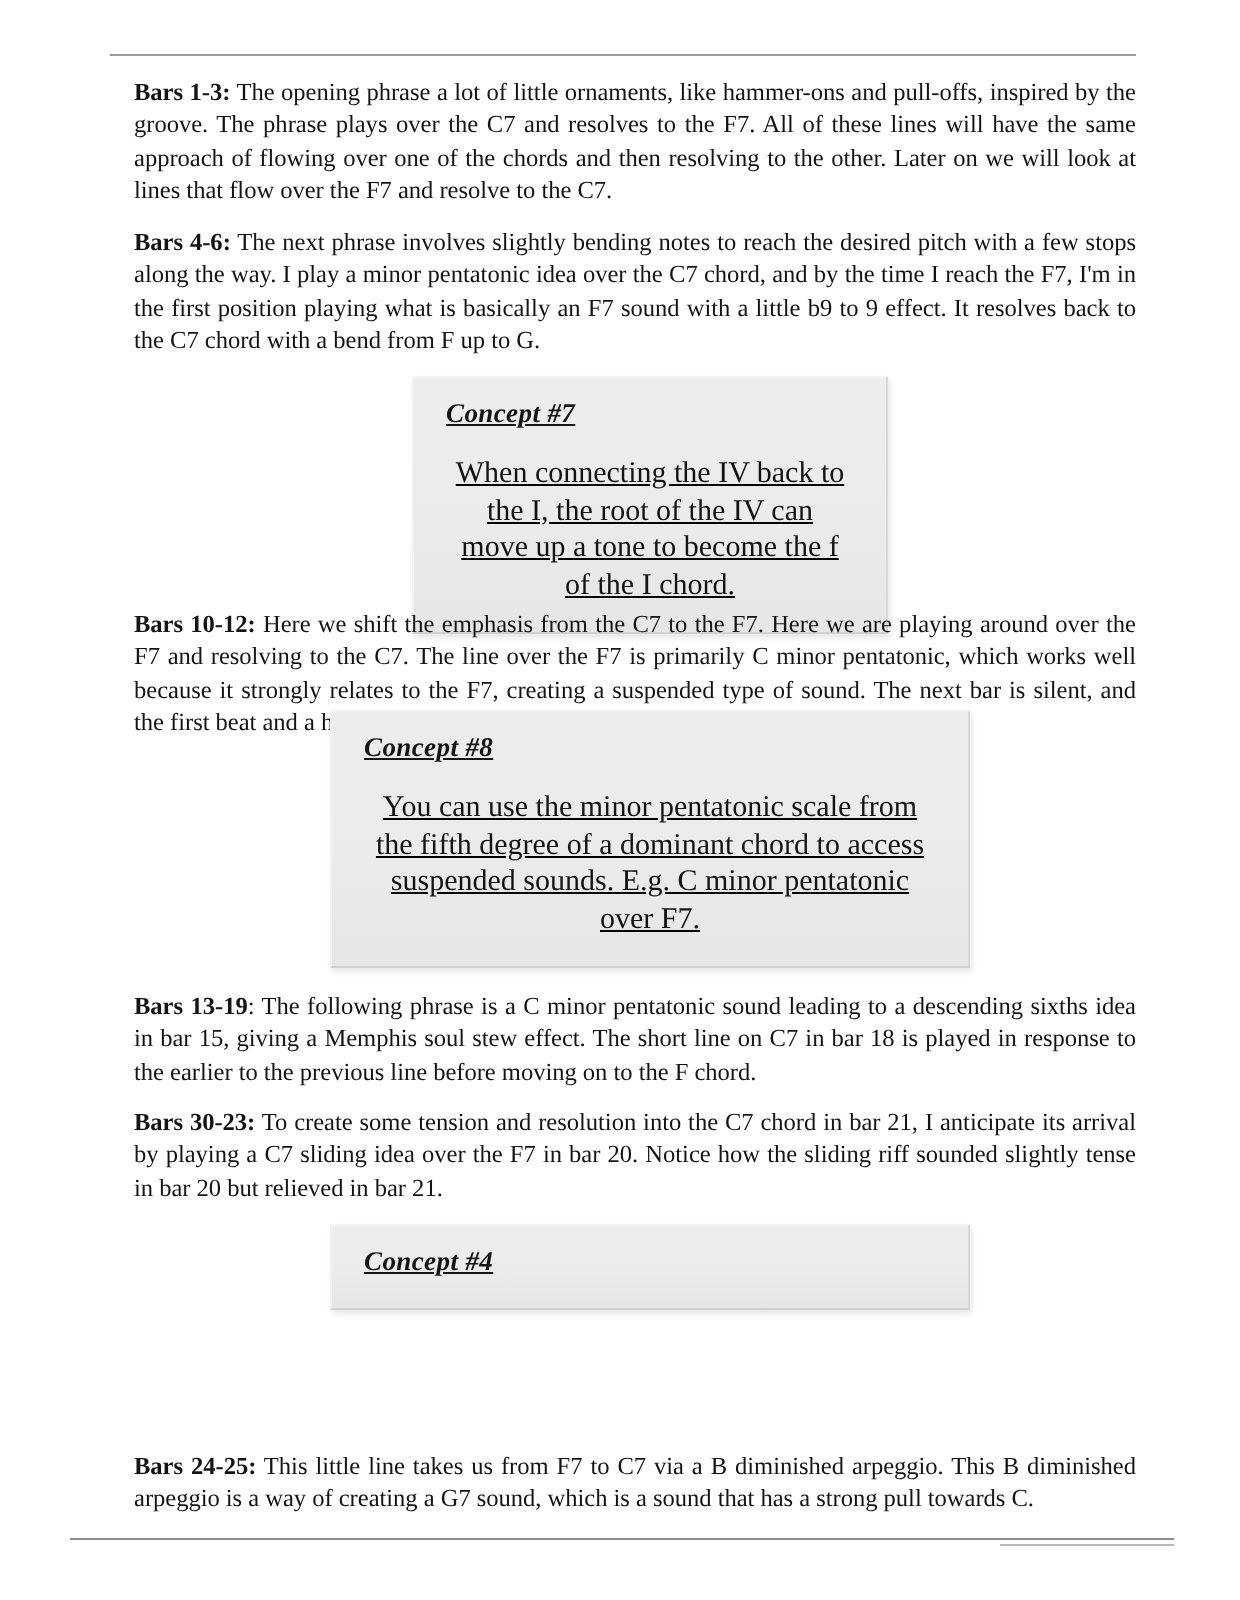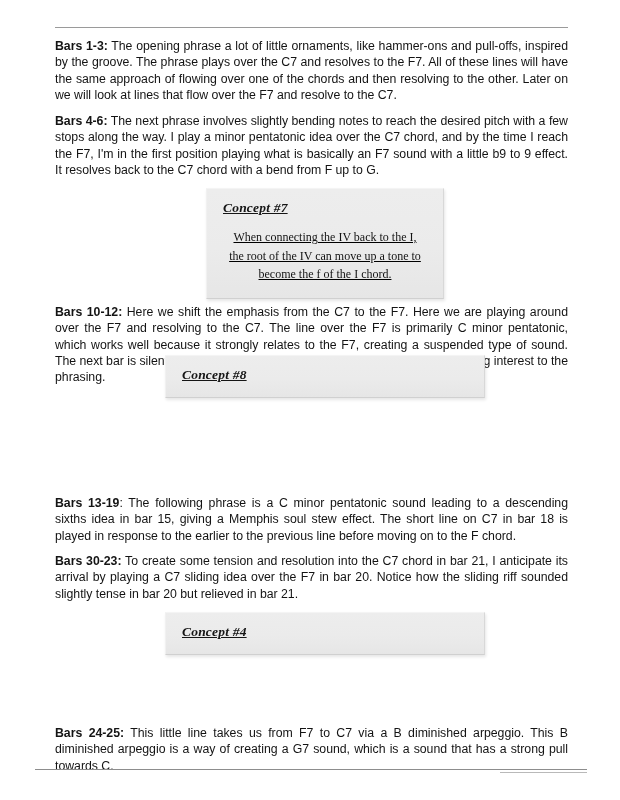--- a/index.html
+++ b/index.html
@@ -27,22 +27,22 @@
     height: 1px;
     background: #9a9a9a;
   }
   .content {
     position: absolute;
     left: 55px;
     top: 38px;
     width: 513px;
   }
   p.body-par {
-    margin: 0 0 0 0;
-    font-family: Liberation Sans, sans-serif;
+    margin: 0 0 0 12px;
+    font-family: Liberation Serif, serif;
     font-size: 12.3px;
     line-height: 16.3px;
     color: #141414;
     text-align: justify;
     text-justify: inter-word;
     letter-spacing: -0.02px;
   }
   .lead {
     font-weight: bold;
   }
@@ -69,21 +69,21 @@
     font-weight: bold;
     font-size: 13.5px;
     color: #151515;
     text-decoration: underline;
     display: inline-block;
     margin-left: 4px;
     letter-spacing: 0.2px;
   }
   .concept-text {
     font-family: "Liberation Serif", serif;
-    font-size: 12px;
+    font-size: 15px;
     line-height: 18.5px;
     color: #131313;
     text-align: center;
     margin-top: 12px;
     padding: 0 6px;
   }
 
   .box-wrap {
     position: absolute;
   }
@@ -141,20 +141,21 @@
   </div>
 
   <div class="content" style="top:304px;">
     <p class="body-par"><span class="lead">Bars 10-12:</span><span> Here we shift the emphasis from the C7 to the F7. Here we are playing around over the F7 and resolving to the C7. The line over the F7 is primarily C minor pentatonic, which works well because it strongly relates to the F7, creating a suspended type of sound. The next bar is silent, and the first beat and a half of the C7 is also silent, adding interest to the phrasing.</span></p>
   </div>
 
   <div class="box-wrap" style="left:165px; top:355px; width:320px;">
     <div class="concept-box">
       <div class="concept-inner">
         <div class="concept-title">Concept #8</div>
+        <div class="concept-text">You can use the minor pentatonic scale from the fifth degree of a dominant chord to access suspended sounds. E.g. C minor pentatonic over F7.</div>
       </div>
     </div>
   </div>
 
   <div class="content" style="top:495px;">
     <p class="body-par"><span class="lead">Bars 13-19</span><span>: The following phrase is a C minor pentatonic sound leading to a descending sixths idea in bar 15, giving a Memphis soul stew effect. The short line on C7 in bar 18 is played in response to the earlier  to the previous line before moving on to the F chord.</span></p>
   </div>
 
   <div class="content" style="top:553px;">
     <p class="body-par"><span class="lead">Bars 30-23:</span><span> To create some tension and resolution into the C7 chord in bar 21, I anticipate its arrival by playing a C7 sliding idea over the F7 in bar 20. Notice how the sliding riff sounded slightly tense in bar 20 but relieved in bar 21.</span></p>

